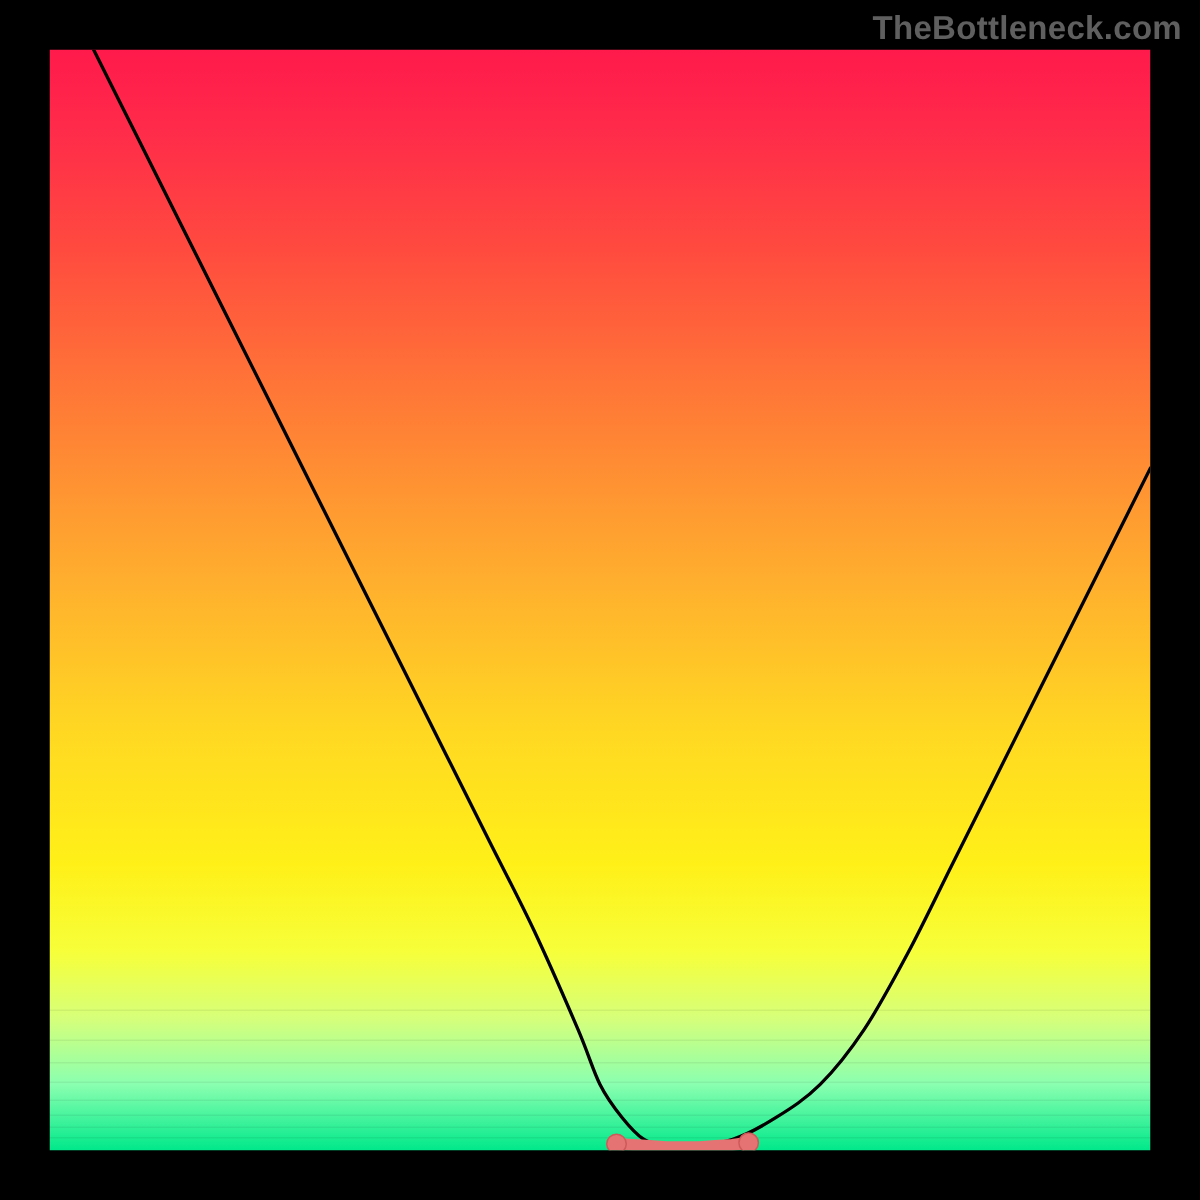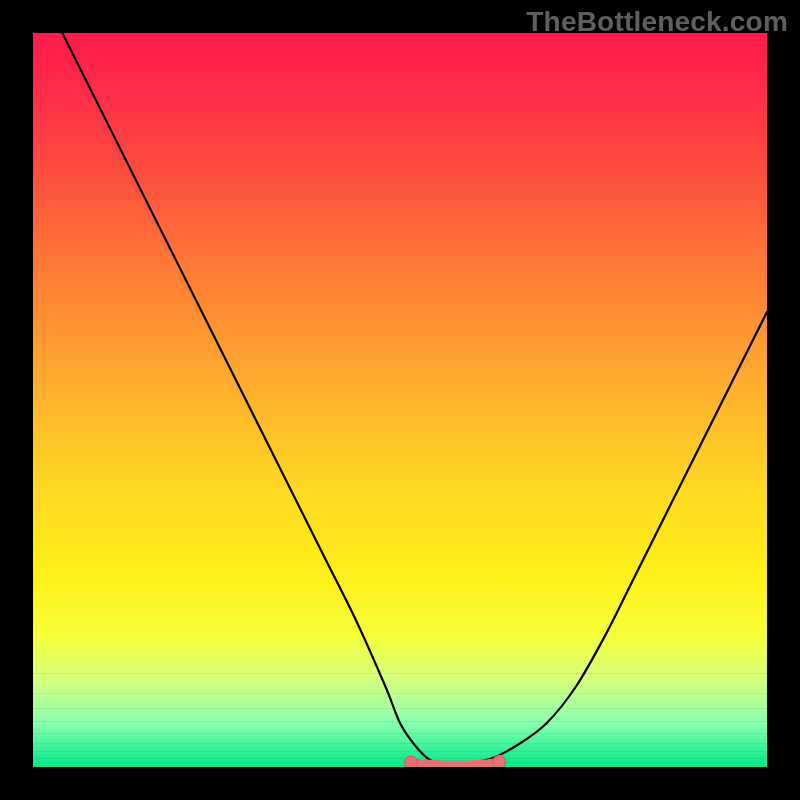--- a/index.html
+++ b/index.html
@@ -47,21 +47,21 @@
     left: 0;
     width: 100%;
     height: 1px;
     background: rgba(0,0,0,0.06);
   }
   .watermark {
     position: absolute;
     top: 6px;
     right: 12px;
     font-family: Arial, Helvetica, sans-serif;
-    font-size: 28px;
+    font-size: 22px;
     font-weight: 600;
     color: #5f5f5f;
     letter-spacing: 0.2px;
     user-select: none;
   }
   svg.curve {
     position: absolute;
     inset: 0;
   }
 </style>

